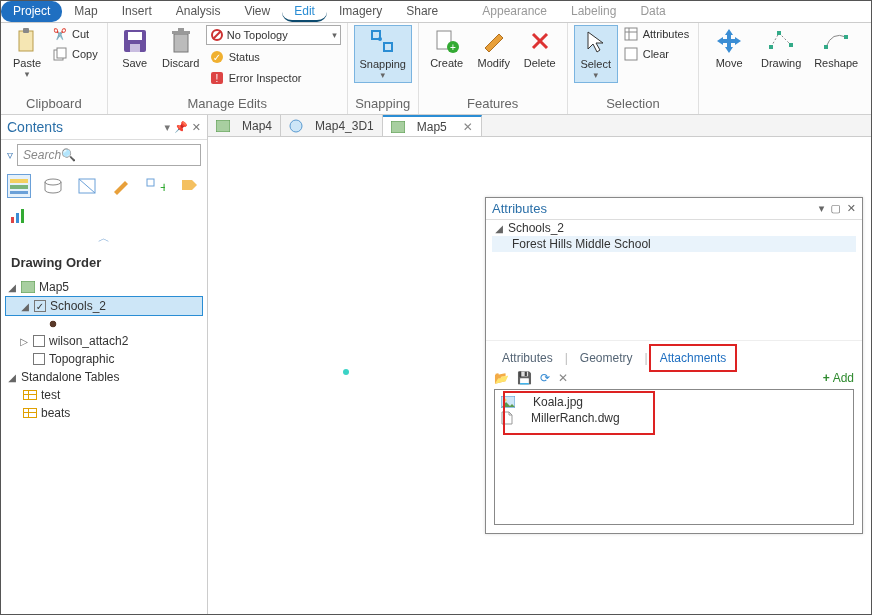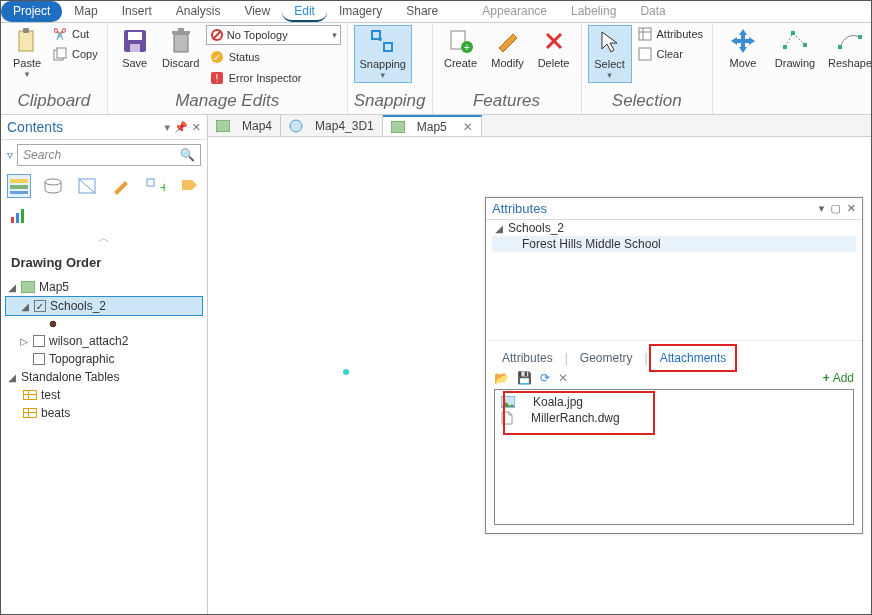--- a/index.html
+++ b/index.html
@@ -9,38 +9,38 @@
   .menu-tabs { display: flex; height: 22px; background: #fff; border-bottom: 1px solid #ccc; }
   .menu-tab { padding: 3px 12px; cursor: pointer; color: #555; border-radius: 10px; }
   .menu-tab.proj { background: #1f6fc1; color: #fff; }
   .menu-tab.active { border-bottom: 2px solid #0c4a6e; color: #2a8dd4; }
   .menu-tab.ctx { color: #999; }
 
   
   .ribbon { display: flex; height: 92px; background: #fcfcfc; border-bottom: 1px solid #d0d0d0; }
   .group { border-right: 1px solid #e0e0e0; display: flex; flex-direction: column; justify-content: space-between; padding: 2px 6px 0; }
   .group-row { display: flex; align-items: flex-start; gap: 2px; }
-  .group-label { text-align: center; font-size: 17px; color: #666; padding: 2px 0 3px; font-style: italic; }
+  .group-label { text-align: center; font-size: 13px; color: #666; padding: 2px 0 3px; }
   .big-btn { display: flex; flex-direction: column; align-items: center; width: 50px; padding: 2px; cursor: pointer; font-size: 11px; color: #333; }
   .big-btn .ic { width: 28px; height: 28px; margin-bottom: 2px; display:flex; align-items:center; justify-content:center; }
   .big-btn.hl { background: #cde6f7; border: 1px solid #7ab4e0; }
   .small-btn { display: flex; align-items: center; gap: 4px; padding: 1px 3px; cursor: pointer; font-size: 11px; color: #333; }
   .small-btn .ic { width: 16px; height: 16px; display:flex;align-items:center;justify-content:center;}
   .col { display: flex; flex-direction: column; gap: 2px; }
   .dd { font-size: 9px; color: #666; }
   .topo-sel { display: flex; align-items:center; border:1px solid #aaa; background:#fff; width:135px; height:20px; padding:0 3px; font-size:11px; gap:3px;}
 
   
   .main { display: flex; height: calc(615px - 22px - 92px - 2px); }
   .contents-pane { width: 207px; border-right: 1px solid #ccc; display:flex; flex-direction:column; background:#fff;}
   .pane-header { display:flex; align-items:center; justify-content:space-between; padding:4px 6px; border-bottom:1px solid #ddd; }
   .pane-header .ttl { color:#2a6fa8; font-size:14px; }
   .pane-ctrls { display:flex; gap:4px; color:#777; font-size:11px;}
   .search-row { display:flex; align-items:center; gap:4px; padding:4px 6px; }
-  .search-box { flex:1; border:1px solid #aaa; height:22px; display:flex; align-items:center; padding:0 5px; color:#888; justify-content:space-between;}
+  .search-box { flex:1; border:1px solid #aaa; height:22px; display:flex; align-items:center; padding:0 5px; color:#888; justify-content:flex-start;}
   .toc-icons { display:flex; flex-wrap:wrap; padding:4px 6px 0 6px; gap:6px 10px; align-items:center;}
   .toc-icons .ic { width:24px; height:24px; cursor:pointer; display:flex; align-items:center; justify-content:center;}
   .toc-icons .sel { border:1px solid #6aa0d8; background:#e5f1fb; }
   .collapse-bar { text-align:center; color:#7aa7d4; font-size:12px; padding:2px 0; }
   .drawing-order { font-weight:bold; font-size:13px; padding:6px 8px 8px 10px; }
   .tree { padding:0 4px; }
   .tree-row { display:flex; align-items:center; gap:4px; padding:2px 2px; font-size:12px; }
   .tree-row.sel { background:#cde6f7; border:1px solid #2a8dd4; }
   .exp { width:10px; display:inline-block; color:#666; font-size:10px; text-align:center; cursor:pointer;}
   .cb { width:12px; height:12px; border:1px solid #777; display:inline-flex; align-items:center; justify-content:center; font-size:10px; }
@@ -459,21 +459,21 @@
             <span>▾</span>
             <span>▢</span>
             <span>✕</span>
           </span>
         </div>
         <div class="attr-tree">
           <div class="row">
             <span class="exp">◢</span>
             <span>Schools_2</span>
           </div>
-          <div class="row sel" style="padding-left:30px">
+          <div class="row sel" style="padding-left:20px">
             <span>Forest Hills Middle School</span>
           </div>
         </div>
 
         <div class="attr-tabs">
           <span class="attr-tab">Attributes</span>
           <span class="attr-tab sep">|</span>
           <span class="attr-tab">Geometry</span>
           <span class="attr-tab sep">|</span>
           <span class="attr-tab active hl">Attachments</span>

